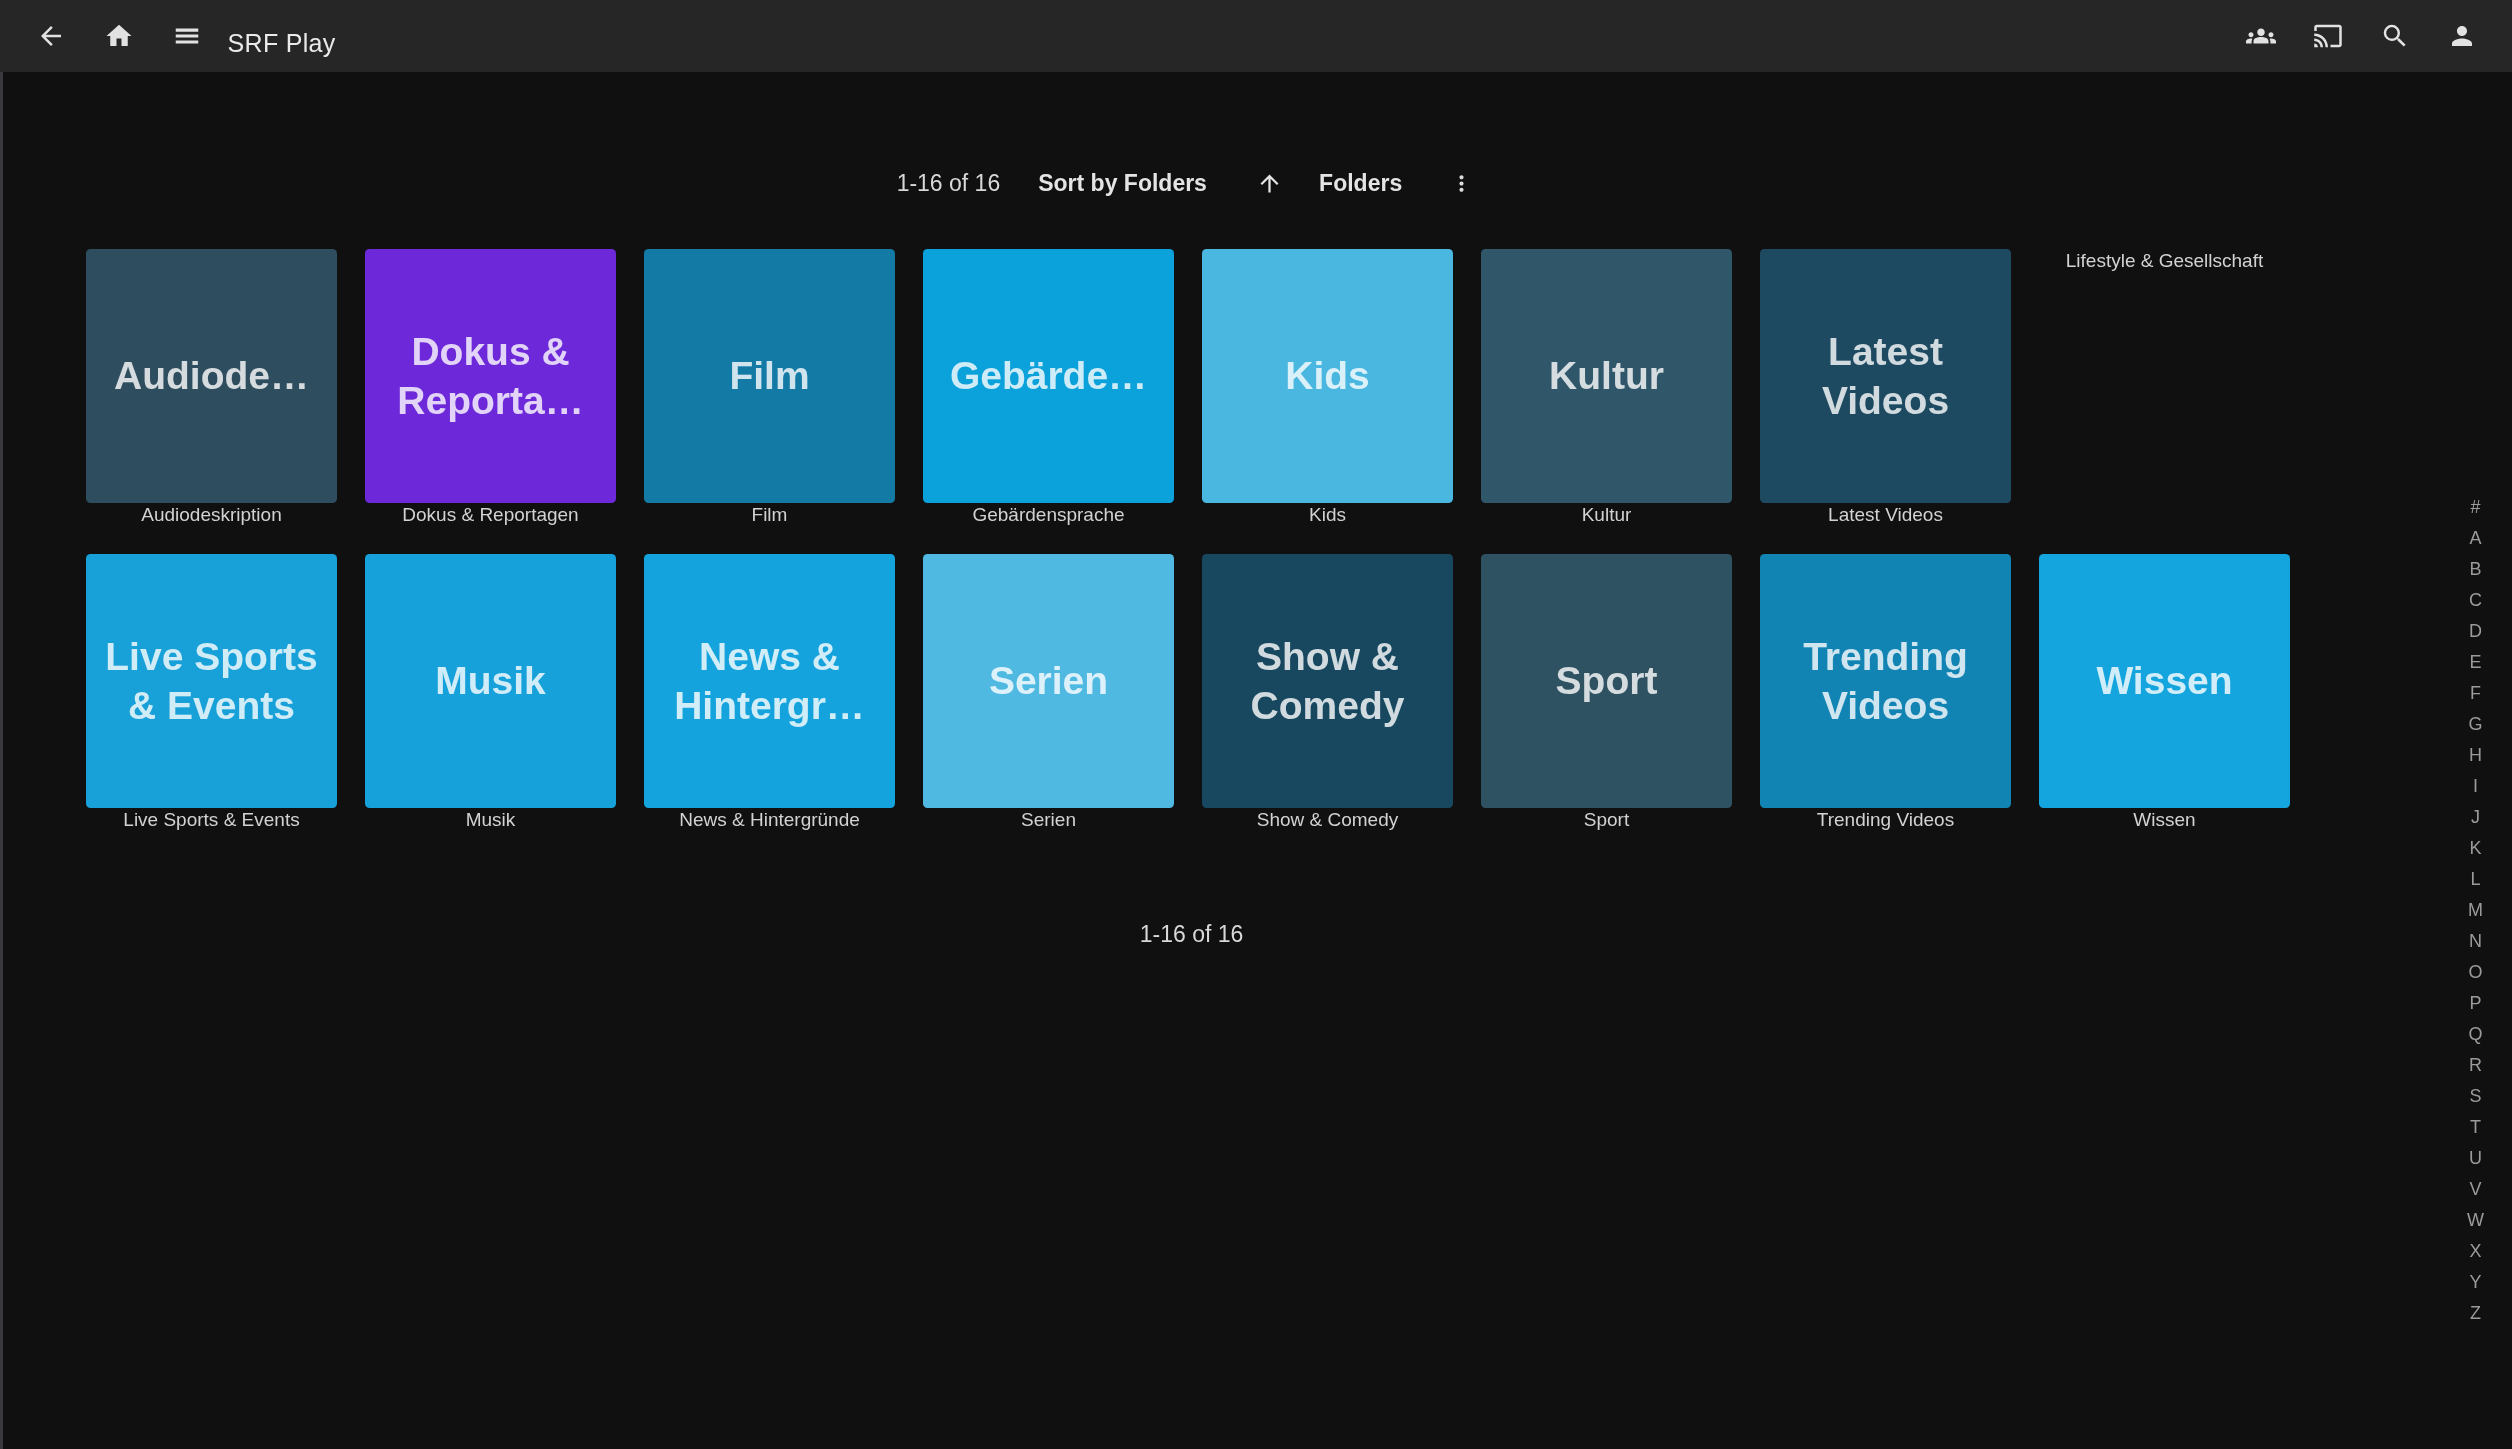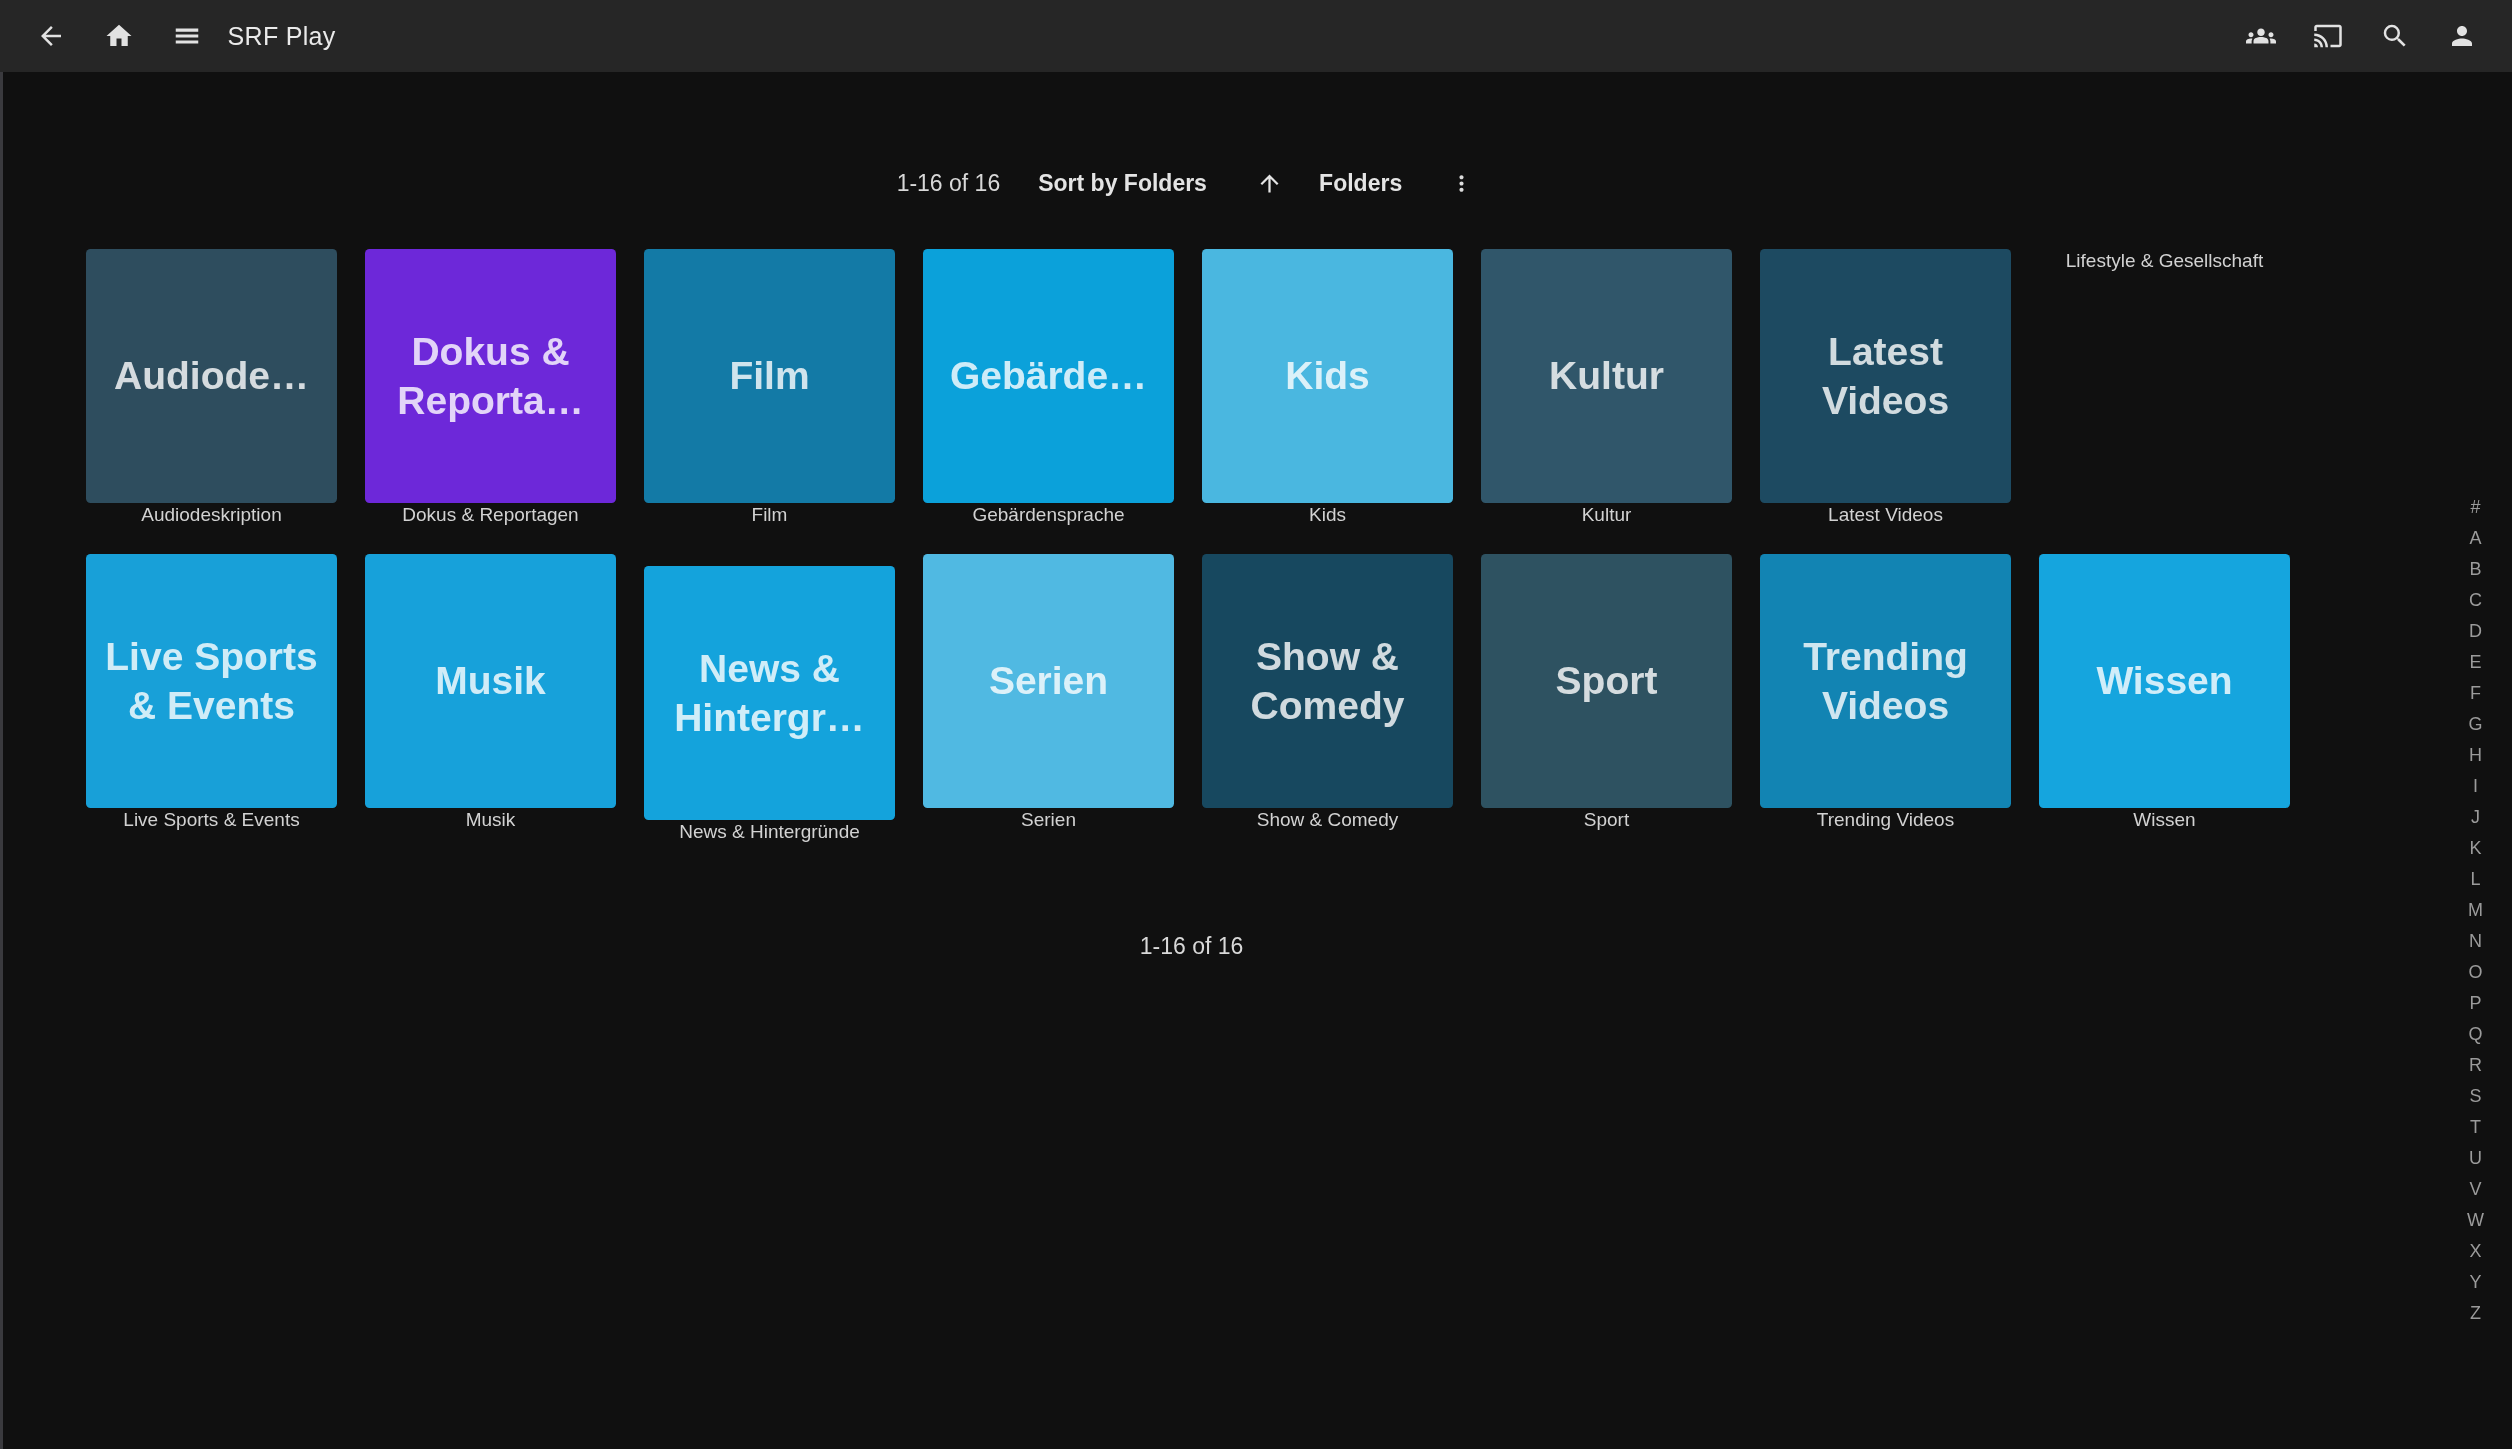--- a/index.html
+++ b/index.html
@@ -20,21 +20,21 @@
     padding:0 29px;
   }
   .icon-btn {
     width:43px; height:43px;
     display:flex; align-items:center; justify-content:center;
     cursor:pointer; flex:0 0 auto;
   }
   .appbar-left .icon-btn { margin-right:25px; }
   .appbar-right .icon-btn { margin-left:24px; }
   .icon-btn svg { width:30px; height:30px; fill:#e2e2e2; }
-  .appbar-left, .appbar-right { display:flex; align-items:center; }
+  .appbar-left, .appbar-right { display:flex; align-items:flex-end; }
   .appbar-right { margin-left:auto; }
   .appbar-title {
     font-size:25px;
     color:#eaeaea;
     margin-left:-5.4px;
     letter-spacing:0.3px;
   }
 
   
   .edge-line {
@@ -269,21 +269,21 @@
     </div>
 
     <div class="cell">
       <div class="tile" style="background: rgb(23, 161, 218);">
         <span class="tile-text">Musik</span>
       </div>
       <div class="tile-label">Musik</div>
     </div>
 
     <div class="cell">
-      <div class="tile" style="background: rgb(20, 163, 220); margin-top: 12px;">
+      <div class="tile" style="background: rgb(20, 163, 220);">
         <span class="tile-text">News &amp; Hintergr…</span>
       </div>
       <div class="tile-label">News &amp; Hintergründe</div>
     </div>
 
     <div class="cell">
       <div class="tile" style="background: rgb(80, 185, 226);">
         <span class="tile-text">Serien</span>
       </div>
       <div class="tile-label">Serien</div>

